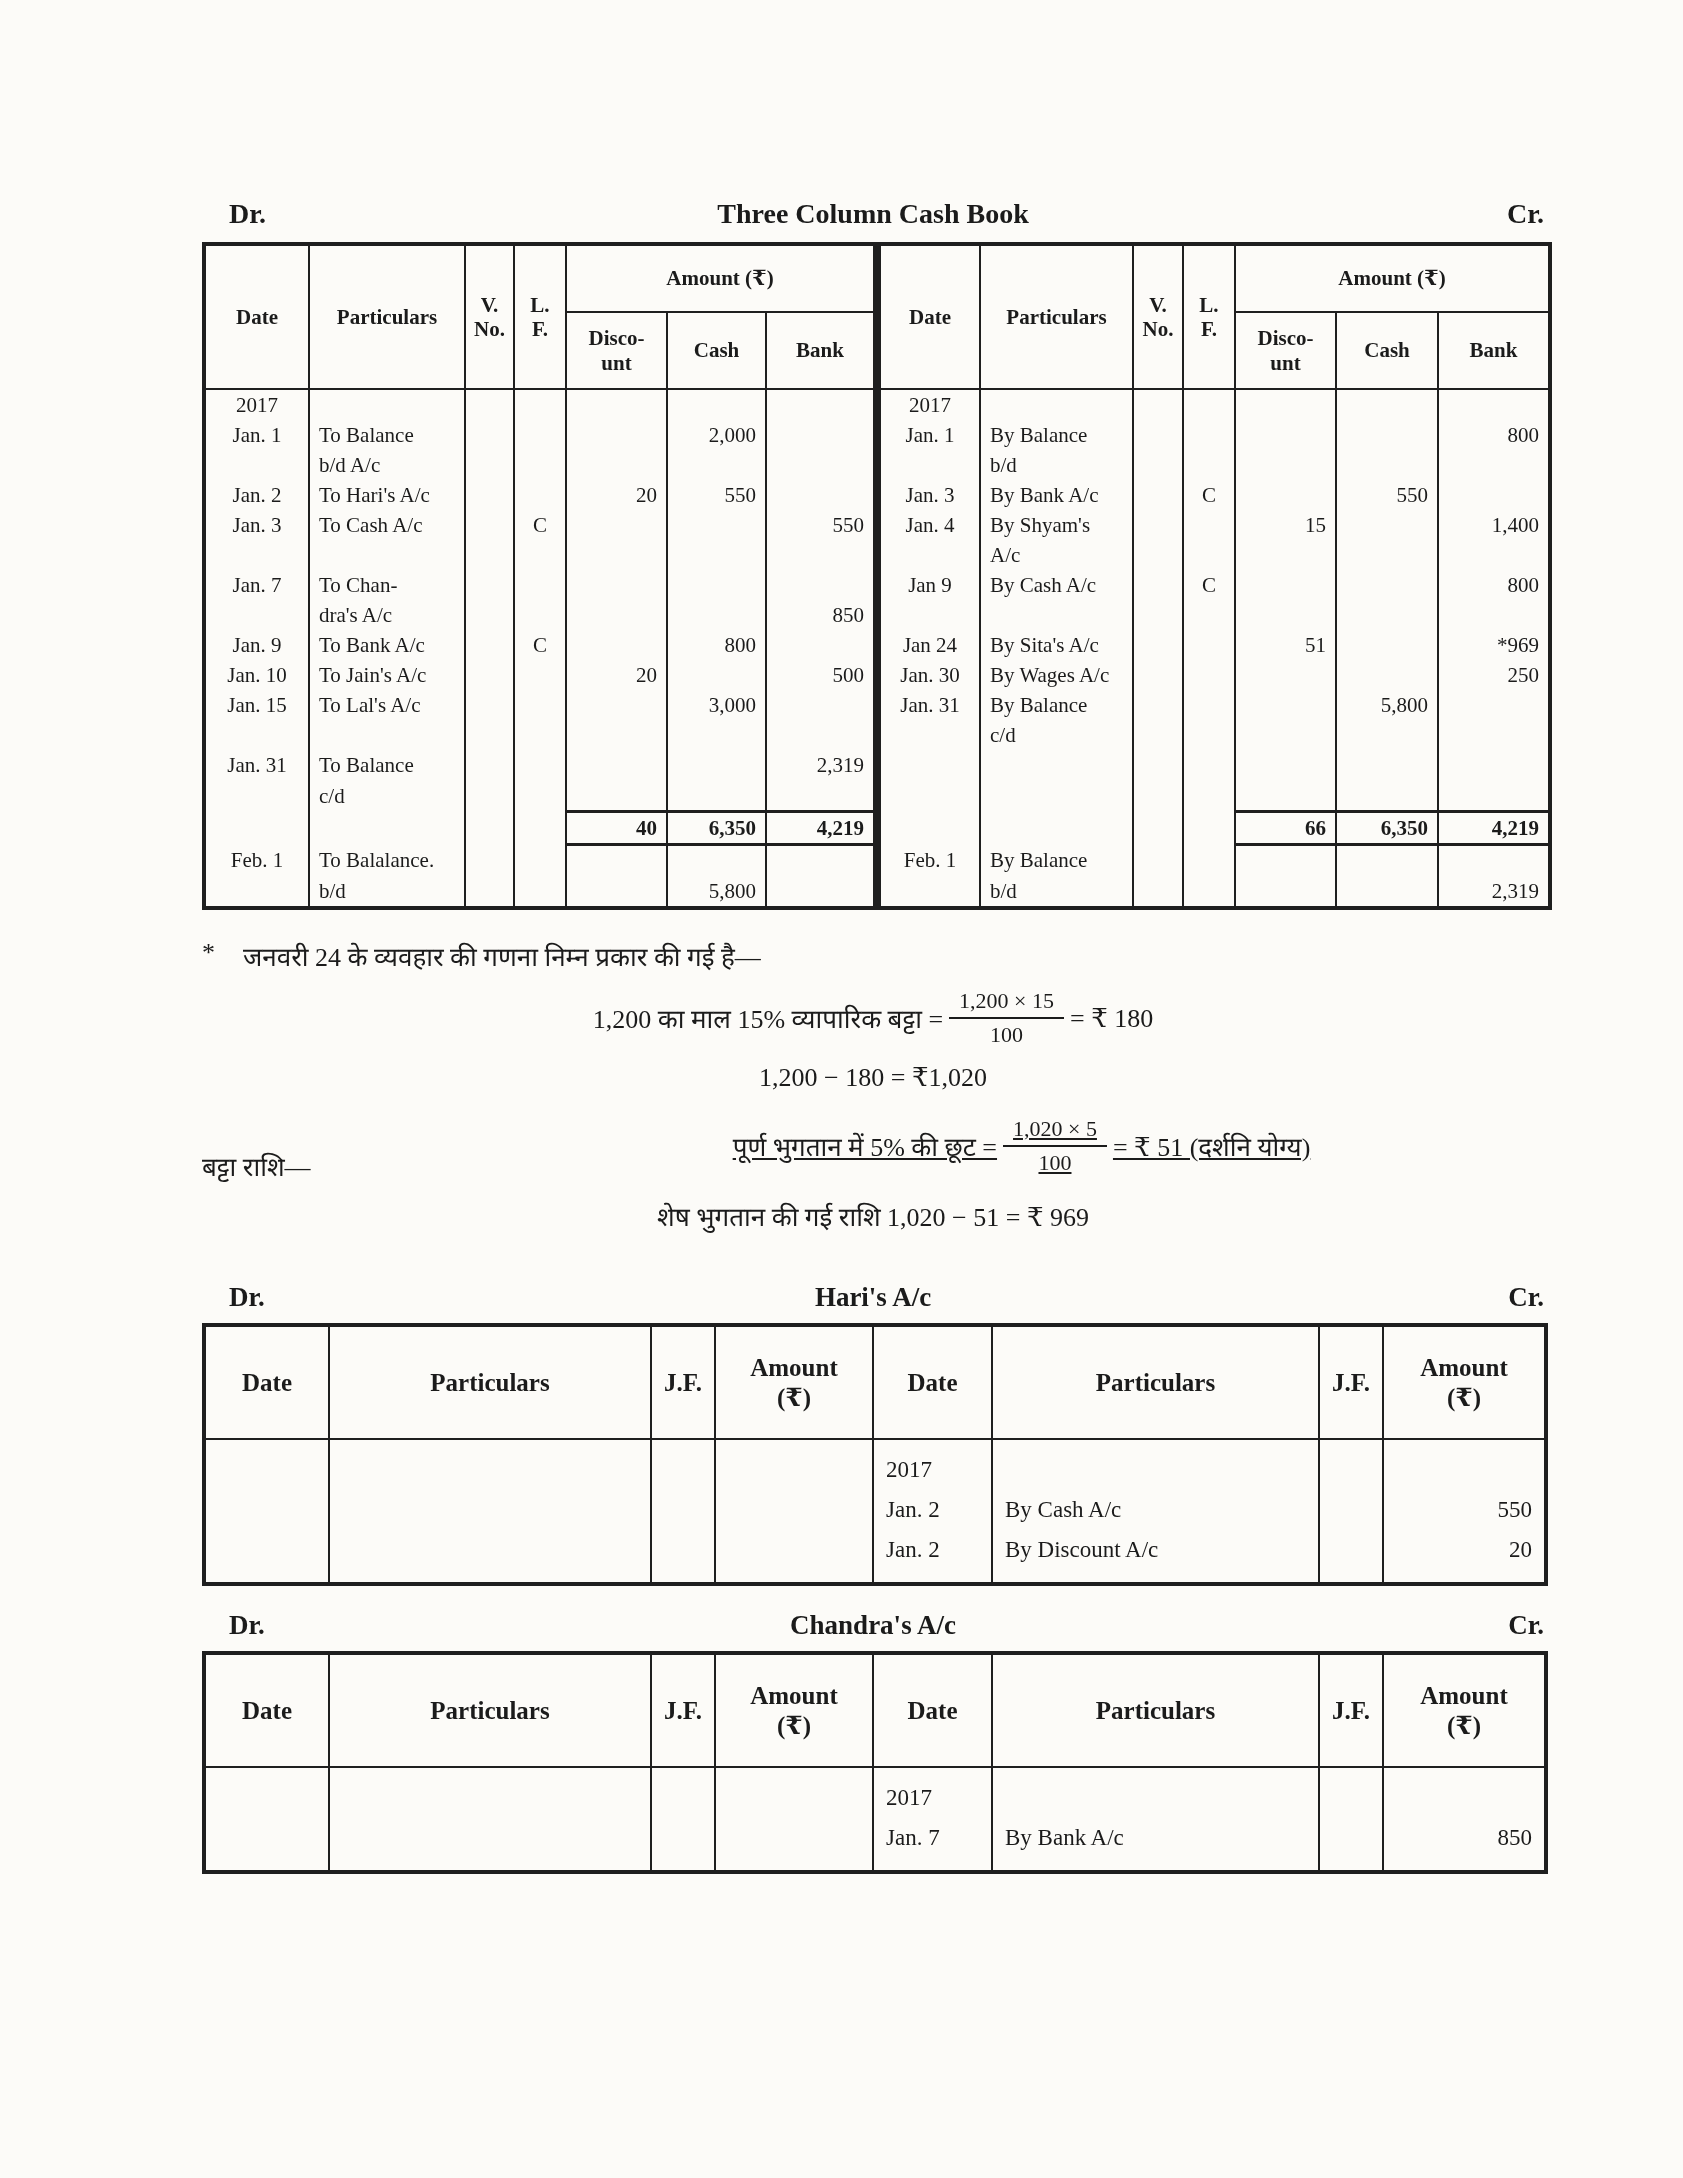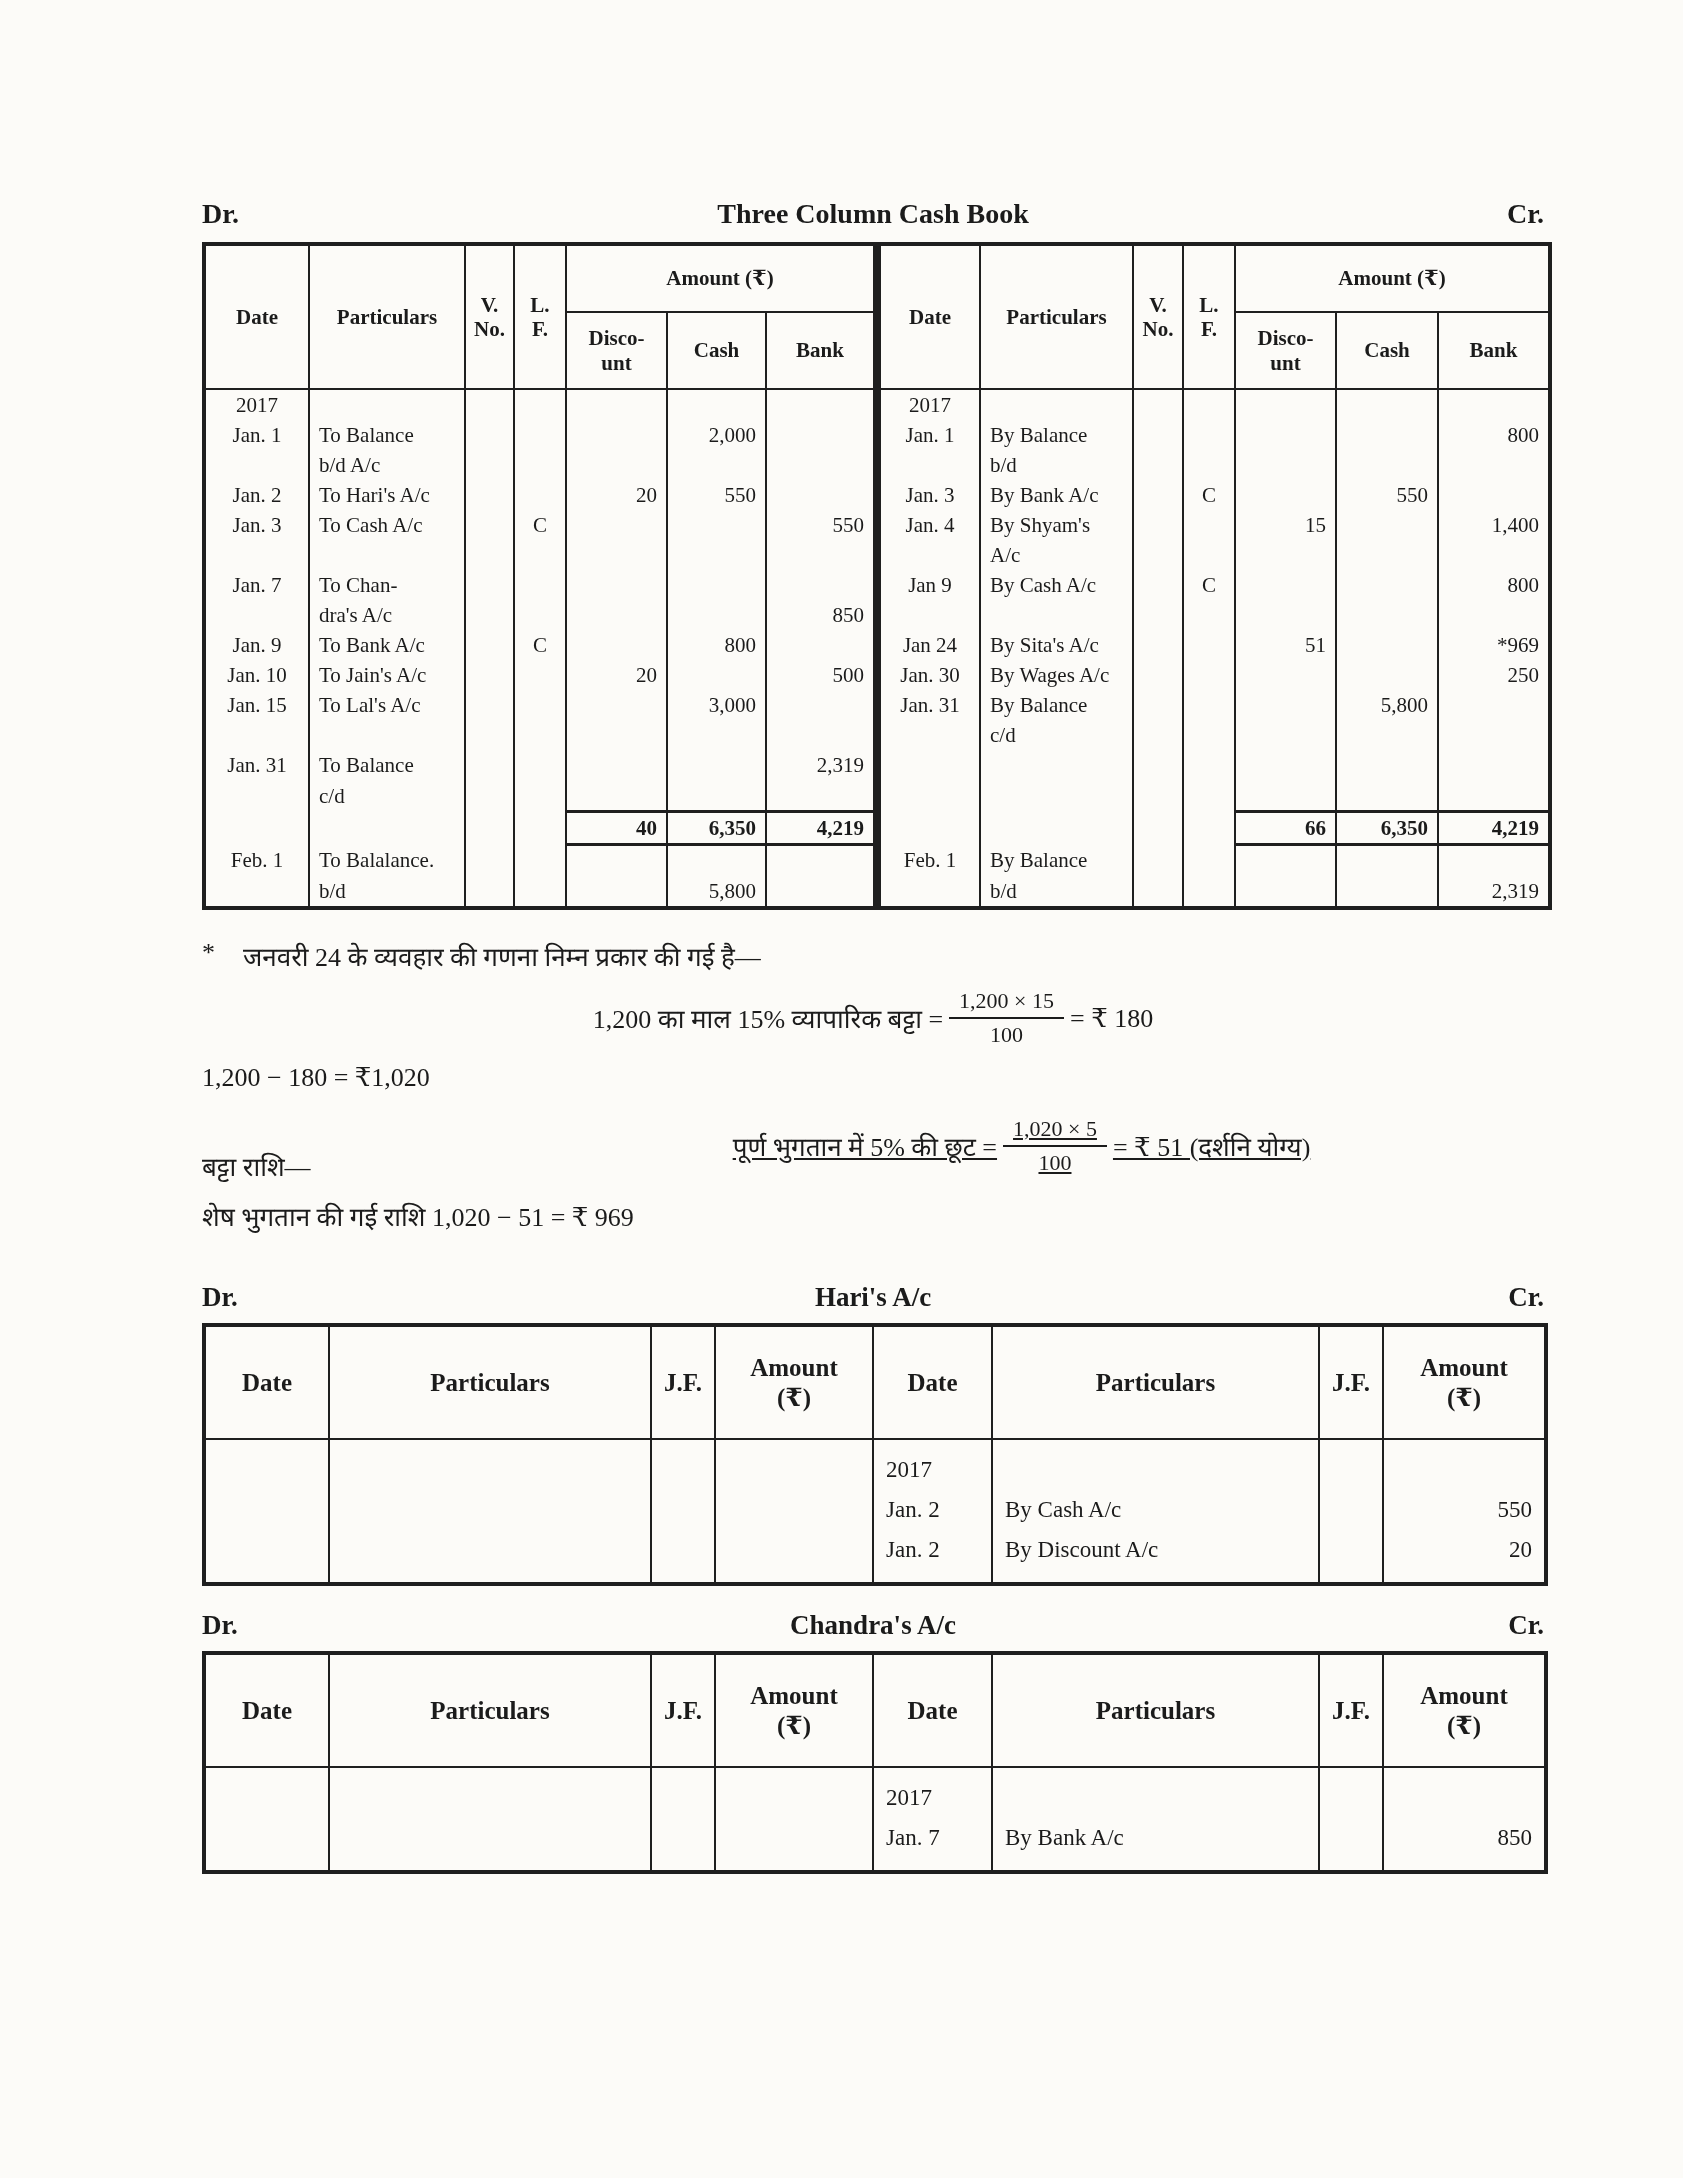--- a/index.html
+++ b/index.html
@@ -5,21 +5,21 @@
   html,body{margin:0;padding:0;}
   body{
     width:1683px;height:2178px;position:relative;
     background:#fcfbf8;color:#1b1b1b;
     font-family:"Liberation Serif","DejaVu Serif",serif;
   }
   .content{position:absolute;left:202px;top:198px;width:1342px;}
 
   
   .caption{display:flex;align-items:baseline;font-weight:bold;}
-  .caption .side{width:109px;}
+  .caption .side{width:109px;margin-left:27px;}
   .caption .side.right{text-align:right;}
   .caption .mid{flex:1;text-align:center;}
   .cb-caption{font-size:28px;margin-bottom:12px;}
   .lg-caption{font-size:27px;margin-bottom:10px;}
 
   
   .cb-wrap{display:flex;}
   table.cb{width:671px;border-collapse:collapse;table-layout:fixed;border:4px solid #1f1f1f;}
   table.cb th{
     border:2px solid #1f1f1f;font-weight:bold;font-size:21px;
@@ -47,21 +47,21 @@
   .note{margin-top:28px;font-size:26px;}
   .note .nline{margin:14px 0;}
   .fline{display:flex;align-items:flex-start;gap:28px;}
   .formula{display:flex;align-items:center;justify-content:center;}
   .frac{display:inline-flex;flex-direction:column;text-align:center;margin:0 6px;font-size:22px;}
   .frac .num{border-bottom:2px solid #1b1b1b;padding:0 10px 3px;}
   .frac .den{padding-top:3px;text-align:center;}
   .batta-row{display:flex;align-items:center;}
   .batta-row .blabel{width:297px;margin-top:41px;}
   .batta-row .formula{flex:1;text-decoration:underline;}
-  .center-line{text-align:left;}
+  .center-line{text-align:center;}
   .lastline{padding-left:46px;}
 
   
   table.ledger{width:1342px;border-collapse:collapse;table-layout:fixed;border:4px solid #1f1f1f;}
   table.ledger th{
     border:2px solid #1f1f1f;font-weight:bold;font-size:25px;
     text-align:center;vertical-align:middle;white-space:pre-line;height:109px;line-height:1.2;
   }
   table.ledger tbody td{
     height:40px;line-height:40px;font-size:23px;padding:0 12px;

